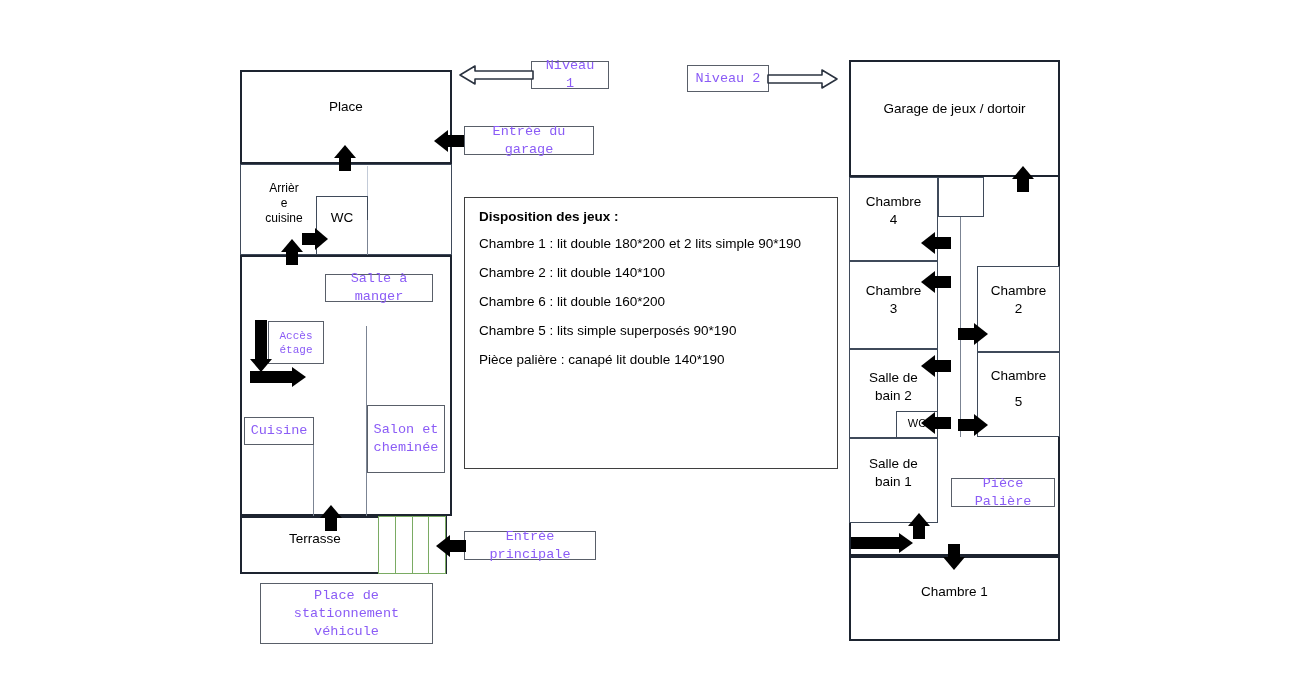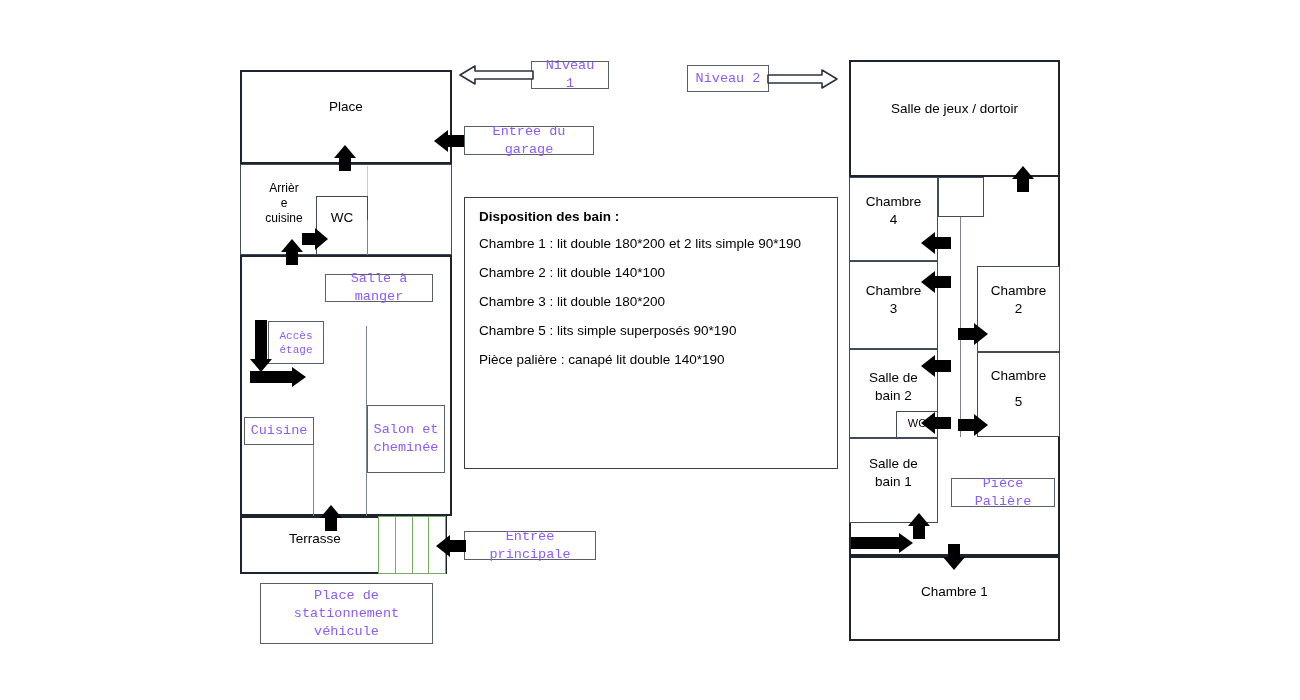--- a/index.html
+++ b/index.html
@@ -235,32 +235,32 @@
     <div class="callout" style="left:687px; top:65px; width:82px; height:27px;">Niveau 2</div>
 
     <div class="hollow-arrow" style="left:767px; top:67px; width:72px; height:24px;">
       <svg width="72" height="24" viewBox="0 0 72 24">
         <polygon points="70,12 55,3 55,8 1,8 1,16 55,16 55,21" fill="#ffffff" stroke="#2b3340" stroke-width="1.6" stroke-linejoin="round"></polygon>
       </svg>
     </div>
   </div>
 
   <div id="legend-panel" style="left:464px; top:197px; width:374px; height:272px;">
-    <div class="legend-title">Disposition des bain :</div>
+    <div class="legend-title">Disposition des jeux :</div>
     <div class="legend-line">Chambre 1 : lit double 180*200 et 2 lits simple 90*190</div>
     <div class="legend-line">Chambre 2 : lit double 140*100</div>
-    <div class="legend-line">Chambre 3 : lit double 180*200</div>
+    <div class="legend-line">Chambre 6 : lit double 160*200</div>
     <div class="legend-line">Chambre 5 : lits simple superposés 90*190</div>
     <div class="legend-line">Pièce palière : canapé lit double 140*190</div>
   </div>
 
   <div>
 
     <div class="room thick" style="left:849px; top:60px; width:211px; height:117px;"></div>
-    <div class="room-label" style="left:849px; top:100px; width:211px;">Salle de jeux / dortoir</div>
+    <div class="room-label" style="left:849px; top:100px; width:211px;">Garage de jeux / dortoir</div>
 
     <div class="room thick" style="left:849px; top:177px; width:211px; height:379px; border-top:none;"></div>
 
     <div class="room" style="left:849px; top:177px; width:89px; height:84px;"></div>
     <div class="room-label" style="left:849px; top:193px; width:89px;">Chambre
 4</div>
 
     <div class="room" style="left:938px; top:177px; width:46px; height:40px;"></div>
 
     <div class="room" style="left:849px; top:261px; width:89px; height:88px;"></div>

